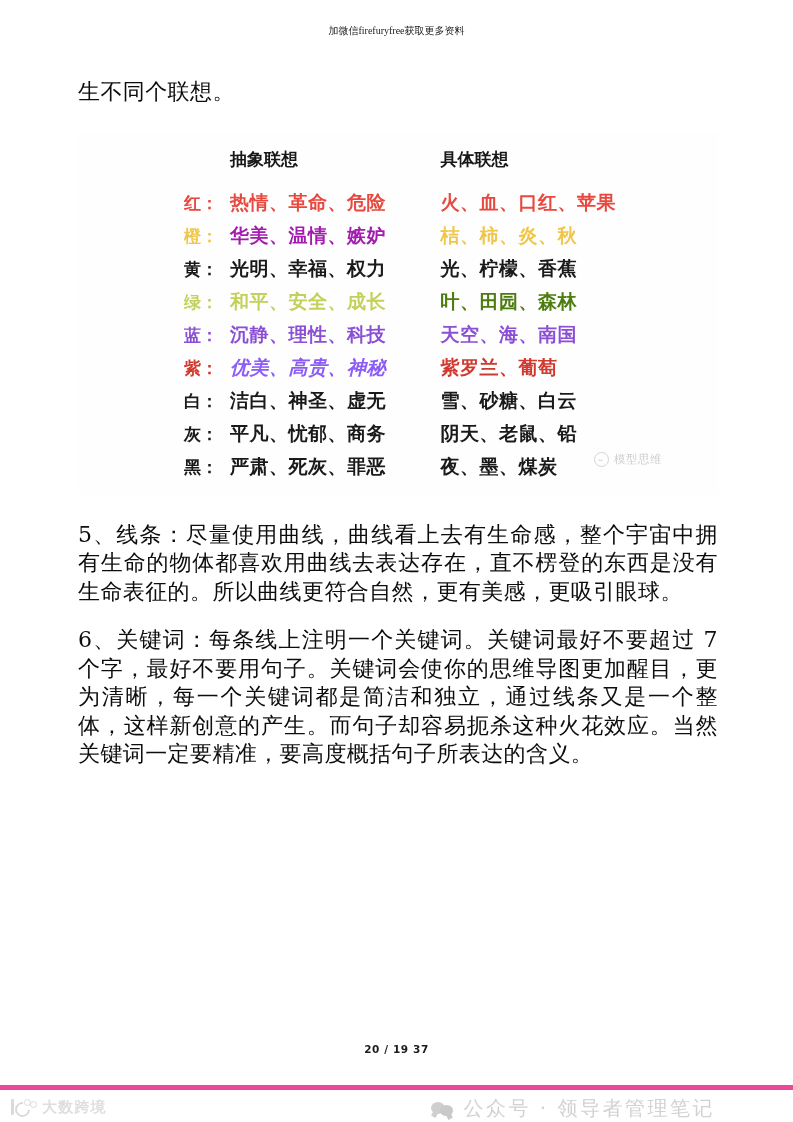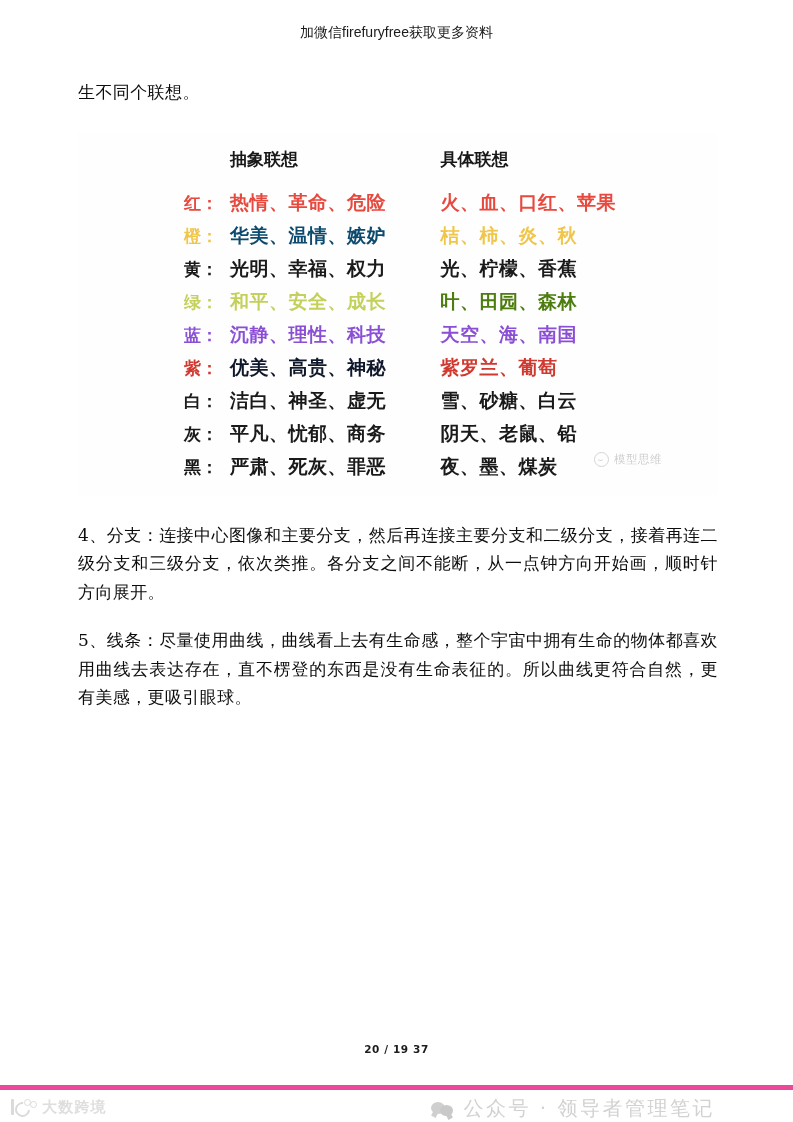--- a/index.html
+++ b/index.html
@@ -16,37 +16,37 @@
     overflow: hidden;
   }
 
   
   .promo-header {
     position: absolute;
     top: 24px;
     left: 0;
     width: 793px;
     text-align: center;
-    font-size: 14px;
+    font-size: 10px;
     letter-spacing: 0px;
     color: #1a1a1a;
-    font-family: Liberation Sans, sans-serif;
+    font-family: Liberation Serif, serif;
   }
 
   
   .page {
     position: absolute;
     top: 78px;
     left: 78px;
     width: 640px;
   }
 
   .para {
     font-family: "DejaVu Serif", "Liberation Serif", serif;
-    font-size: 17px;
+    font-size: 22px;
     line-height: 28.5px;
     color: #0d0d0d;
     text-align: justify;
     letter-spacing: 0.4px;
     margin: 0 0 20px 0;
   }
   .para.lead {
     margin-bottom: 16px;
   }
 
@@ -290,41 +290,41 @@
         </tr>
       </thead>
       <tbody>
         <tr>
           <td class="cell-key" style="color: rgb(232, 73, 63);">红：</td>
           <td class="cell-abs" style="color: rgb(232, 73, 63);">热情、革命、危险</td>
           <td class="cell-con" style="color: rgb(232, 73, 63);">火、血、口红、苹果</td>
         </tr>
         <tr>
           <td class="cell-key" style="color: rgb(240, 198, 74);">橙：</td>
-          <td class="cell-abs" style="color: #0c4a6e;">华美、温情、嫉妒</td>
+          <td class="cell-abs" style="color: #a21caf;">华美、温情、嫉妒</td>
           <td class="cell-con" style="color: rgb(240, 198, 74);">桔、柿、炎、秋</td>
         </tr>
         <tr>
           <td class="cell-key" style="color: rgb(26, 26, 26);">黄：</td>
           <td class="cell-abs" style="color: rgb(26, 26, 26);">光明、幸福、权力</td>
           <td class="cell-con" style="color: rgb(26, 26, 26);">光、柠檬、香蕉</td>
         </tr>
         <tr>
           <td class="cell-key" style="color: rgb(195, 208, 90);">绿：</td>
           <td class="cell-abs" style="color: rgb(195, 208, 90);">和平、安全、成长</td>
           <td class="cell-con" style="color: #4d7c0f;">叶、田园、森林</td>
         </tr>
         <tr>
           <td class="cell-key" style="color: rgb(139, 79, 214);">蓝：</td>
           <td class="cell-abs" style="color: rgb(139, 79, 214);">沉静、理性、科技</td>
           <td class="cell-con" style="color: rgb(139, 79, 214);">天空、海、南国</td>
         </tr>
         <tr>
           <td class="cell-key" style="color: rgb(208, 57, 47);">紫：</td>
-          <td class="cell-abs" style="color: #0f172a;">优美、高贵、神秘</td>
+          <td class="cell-abs" style="color: #8b5cf6; font-style: italic;">优美、高贵、神秘</td>
           <td class="cell-con" style="color: rgb(208, 57, 47);">紫罗兰、葡萄</td>
         </tr>
         <tr>
           <td class="cell-key" style="color: rgb(26, 26, 26);">白：</td>
           <td class="cell-abs" style="color: rgb(26, 26, 26);">洁白、神圣、虚无</td>
           <td class="cell-con" style="color: rgb(26, 26, 26);">雪、砂糖、白云</td>
         </tr>
         <tr>
           <td class="cell-key" style="color: rgb(26, 26, 26);">灰：</td>
           <td class="cell-abs" style="color: rgb(26, 26, 26);">平凡、忧郁、商务</td>
@@ -337,22 +337,22 @@
         </tr>
       </tbody>
     </table>
 
     <div class="fig-watermark">
       <span class="wm-ring"></span>
       <span class="wm-text">模型思维</span>
     </div>
   </div>
 
-  <div class="para">4、分支：连接中心图像和主要分支，然后再连接主要分支和二级分支，接着再连二级分支和三级分支，依次类推。各分支之间不能断，从一点钟方向开始画，顺时针方向展开。</div>
   <div class="para">5、线条：尽量使用曲线，曲线看上去有生命感，整个宇宙中拥有生命的物体都喜欢用曲线去表达存在，直不楞登的东西是没有生命表征的。所以曲线更符合自然，更有美感，更吸引眼球。</div>
+  <div class="para">6、关键词：每条线上注明一个关键词。关键词最好不要超过 7 个字，最好不要用句子。关键词会使你的思维导图更加醒目，更为清晰，每一个关键词都是简洁和独立，通过线条又是一个整体，这样新创意的产生。而句子却容易扼杀这种火花效应。当然关键词一定要精准，要高度概括句子所表达的含义。</div>
 
 </div>
 
 <div class="page-number">20 / 19 37</div>
 
 <div class="bottom-bar">
 
   <div class="brand-left">
     <span class="logo-mark">
       <span class="k-bar"></span>

